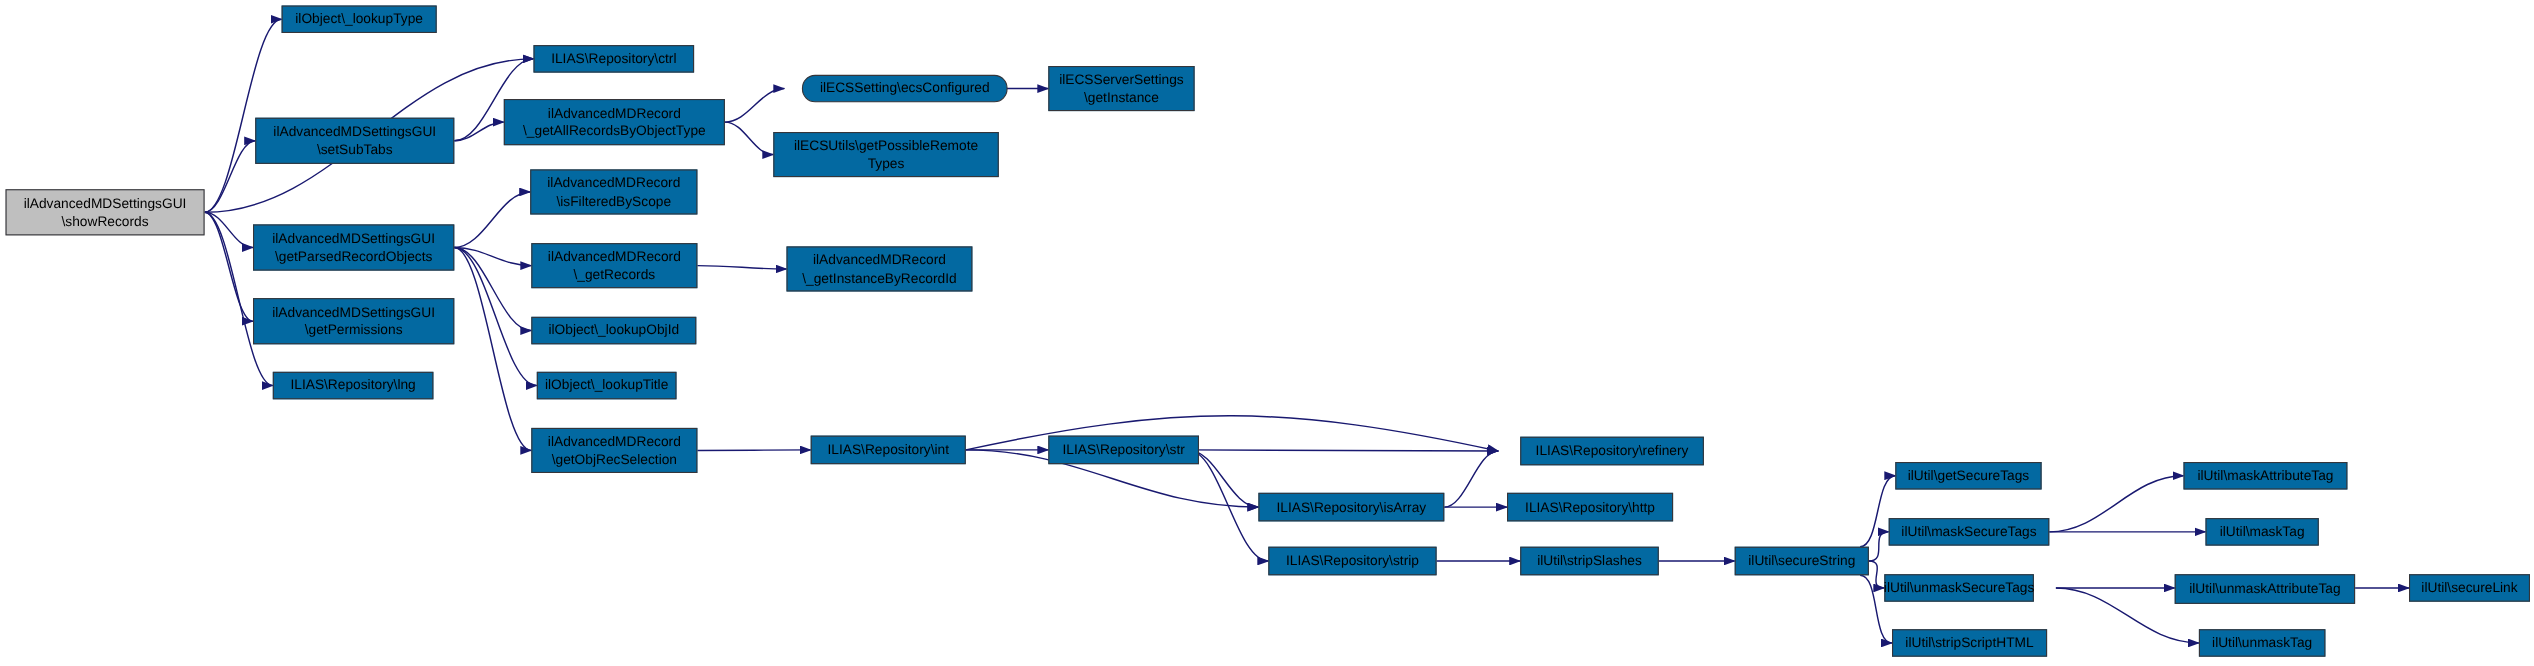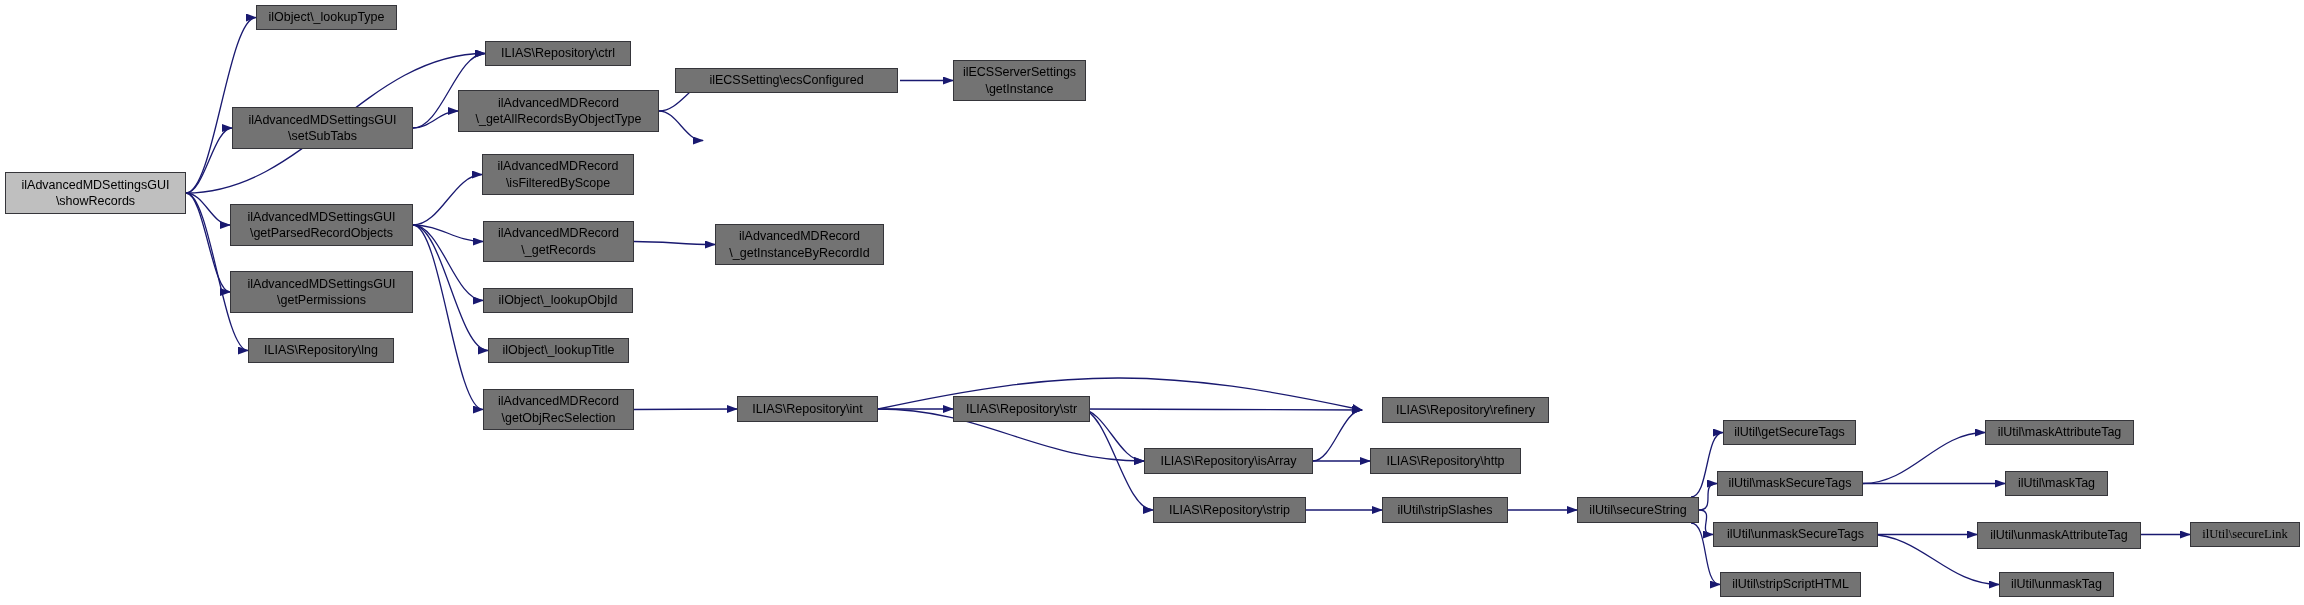--- a/index.html
+++ b/index.html
@@ -10,21 +10,21 @@
     font-family:"Liberation Sans", sans-serif;
     overflow:hidden;
   }
   #edges{position:absolute;left:0;top:0;width:2304px;height:605px;}
   .edge{fill:none;stroke:#191970;stroke-width:1.3px;}
   .node{
     position:absolute;
     box-sizing:border-box;
     display:flex;align-items:center;justify-content:center;
     text-align:center;
-    background:#737373;
+    background:#0369a1;
     border:1.4px solid #35353a;
     color:#000000;
     font-size:12.5px;
     line-height:16.5px;
     white-space:pre-line;
     cursor:pointer;
     z-index:2;
   }
   .node.highlight{background:#bfbfbf;}
 </style>
@@ -87,38 +87,40 @@
 \getPermissions</div>
     <div class="node" style="left: 248px; top: 338px; width: 146px; height: 25px;">ILIAS\Repository\lng</div>
     <div class="node" style="left: 485px; top: 41px; width: 146px; height: 25px;">ILIAS\Repository\ctrl</div>
     <div class="node" style="left: 458px; top: 90px; width: 201px; height: 42px;">ilAdvancedMDRecord
 \_getAllRecordsByObjectType</div>
     <div class="node" style="left: 482px; top: 154px; width: 152px; height: 41px;">ilAdvancedMDRecord
 \isFilteredByScope</div>
     <div class="node" style="left: 483px; top: 221px; width: 151px; height: 41px;">ilAdvancedMDRecord
 \_getRecords</div>
     <div class="node" style="left: 483px; top: 288px; width: 150px; height: 25px;">ilObject\_lookupObjId</div>
-    <div class="node" style="left: 488px; top: 338px; width: 141px; height: 25px;">ilObject\_lookupTitle</div>
+    <div class="node" style="left: 488px; top: 338px; width: 127px; height: 25px;">ilObject\_lookupTitle</div>
     <div class="node" style="left: 483px; top: 389px; width: 151px; height: 41px;">ilAdvancedMDRecord
 \getObjRecSelection</div>
-    <div class="node" style="left: 675px; top: 68px; width: 223px; height: 25px;">ilECSSetting\ecsConfigured</div>
+    <div class="node" style="left: 729px; top: 68px; width: 187px; height: 25px; border-radius: 12px;">ilECSSetting\ecsConfigured</div>
+    <div class="node" style="left: 703px; top: 120px; width: 205px; height: 41px;">ilECSUtils\getPossibleRemote
+Types</div>
     <div class="node" style="left: 715px; top: 224px; width: 169px; height: 41px;">ilAdvancedMDRecord
 \_getInstanceByRecordId</div>
     <div class="node" style="left: 737px; top: 396px; width: 141px; height: 26px;">ILIAS\Repository\int</div>
     <div class="node" style="left: 953px; top: 60px; width: 133px; height: 41px;">ilECSServerSettings
 \getInstance</div>
     <div class="node" style="left: 953px; top: 396px; width: 137px; height: 26px;">ILIAS\Repository\str</div>
     <div class="node" style="left: 1144px; top: 448px; width: 169px; height: 26px;">ILIAS\Repository\isArray</div>
     <div class="node" style="left: 1153px; top: 497px; width: 153px; height: 26px;">ILIAS\Repository\strip</div>
     <div class="node" style="left: 1362px; top: 397px; width: 167px; height: 26px; margin-left: 20px;">ILIAS\Repository\refinery</div>
     <div class="node" style="left: 1370px; top: 448px; width: 151px; height: 26px;">ILIAS\Repository\http</div>
     <div class="node" style="left: 1382px; top: 497px; width: 126px; height: 26px;">ilUtil\stripSlashes</div>
     <div class="node" style="left: 1577px; top: 497px; width: 122px; height: 26px;">ilUtil\secureString</div>
     <div class="node" style="left: 1723px; top: 420px; width: 133px; height: 25px;">ilUtil\getSecureTags</div>
     <div class="node" style="left: 1717px; top: 471px; width: 146px; height: 25px;">ilUtil\maskSecureTags</div>
-    <div class="node" style="left: 1713px; top: 522px; width: 165px; height: 25px;">ilUtil\unmaskSecureTags</div>
+    <div class="node" style="left: 1713px; top: 522px; width: 136px; height: 25px;">ilUtil\unmaskSecureTags</div>
     <div class="node" style="left: 1720px; top: 572px; width: 141px; height: 25px;">ilUtil\stripScriptHTML</div>
     <div class="node" style="left: 1985px; top: 420px; width: 149px; height: 25px;">ilUtil\maskAttributeTag</div>
     <div class="node" style="left: 2005px; top: 471px; width: 103px; height: 25px;">ilUtil\maskTag</div>
     <div class="node" style="left: 1977px; top: 522px; width: 164px; height: 27px;">ilUtil\unmaskAttributeTag</div>
     <div class="node" style="left: 1999px; top: 572px; width: 115px; height: 25px;">ilUtil\unmaskTag</div>
-    <div class="node" style="left: 2190px; top: 522px; width: 110px; height: 25px; font-family: Liberation Serif, serif;">ilUtil\secureLink</div>
+    <div class="node" style="left: 2190px; top: 522px; width: 110px; height: 25px;">ilUtil\secureLink</div>
   </div>
 
 </body></html>

